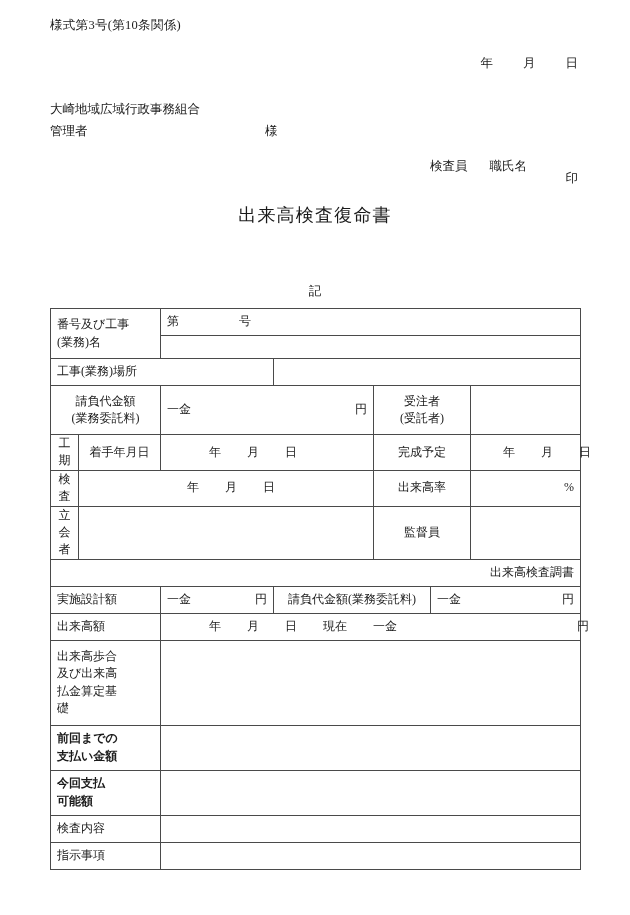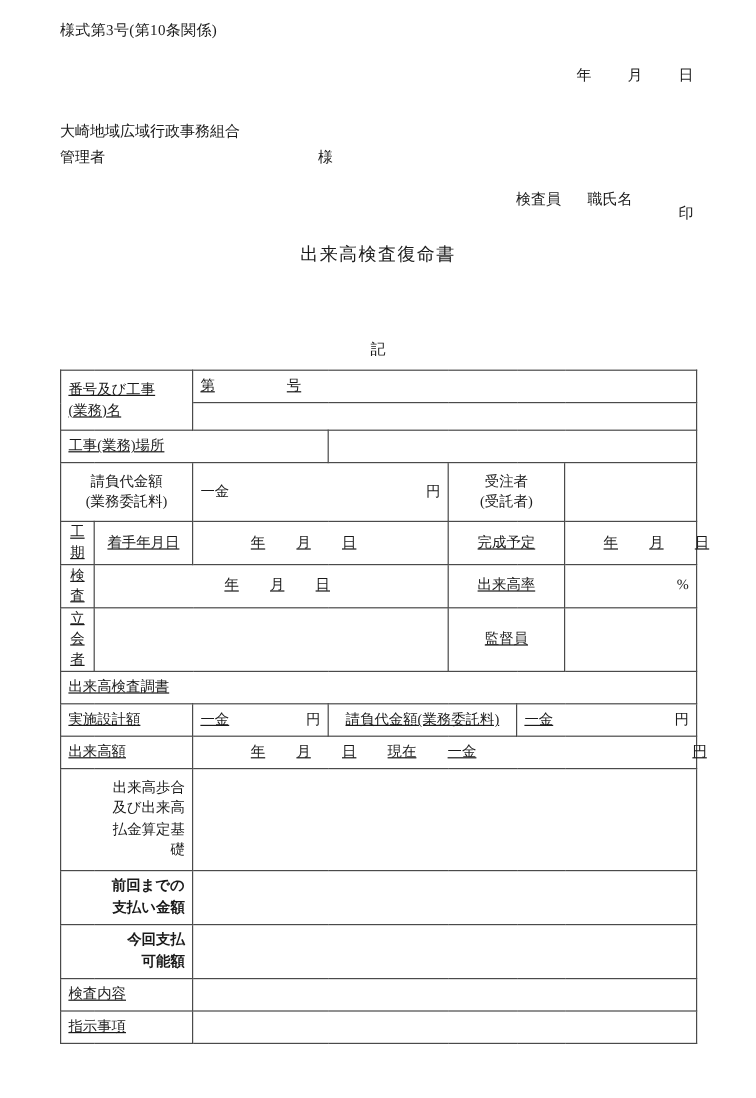--- a/index.html
+++ b/index.html
@@ -67,21 +67,21 @@
     top: 170px;
     font-size: 12.5px;
   }
 
   .doc-title {
     position: absolute;
     left: 0;
     right: 0;
     top: 203px;
     text-align: center;
-    font-size: 15px;
+    font-size: 18px;
     letter-spacing: 1.2px;
   }
 
   .body-text {
     position: absolute;
     left: 62px;
     top: 245px;
     font-size: 12.5px;
     letter-spacing: 0.2px;
     white-space: nowrap;
@@ -108,36 +108,36 @@
   }
   .form-table td {
     border: 1px solid #4a4a4a;
     padding: 0 6px;
     vertical-align: middle;
     line-height: 1.45;
   }
   .lbl-c   { text-align: center; }
   .lbl-l   { text-align: left; }
   .val     { text-align: left; }
-  .h26 { height: 26px; text-decoration: underline; }
+  .h26 { height: 26px; }
   .h22 { height: 22px; }
   .h48 { height: 48px; }
   .h84 { height: 84px; }
   .h44 { height: 44px; font-weight: bold; }
 
   .nowrap { white-space: nowrap; }
   .spacer-sm { display: inline-block; width: 26px; }
   .spacer-md { display: inline-block; width: 42px; }
   .spacer-lg { display: inline-block; width: 60px; }
 
   .right-unit { float: right; }
-  .sect-head { text-align: left; margin-top: 19px; }
+  .sect-head { text-align: right; margin-top: 19px; }
   .tall-label {
     vertical-align: middle;
-    text-align: right;
+    text-align: left;
     line-height: 1.55;
   }
   .pct { float: right; }
 </style>
 </head>
 <body>
 
 <div class="page">
 
   <div class="form-no">様式第3号(第10条関係)</div>

